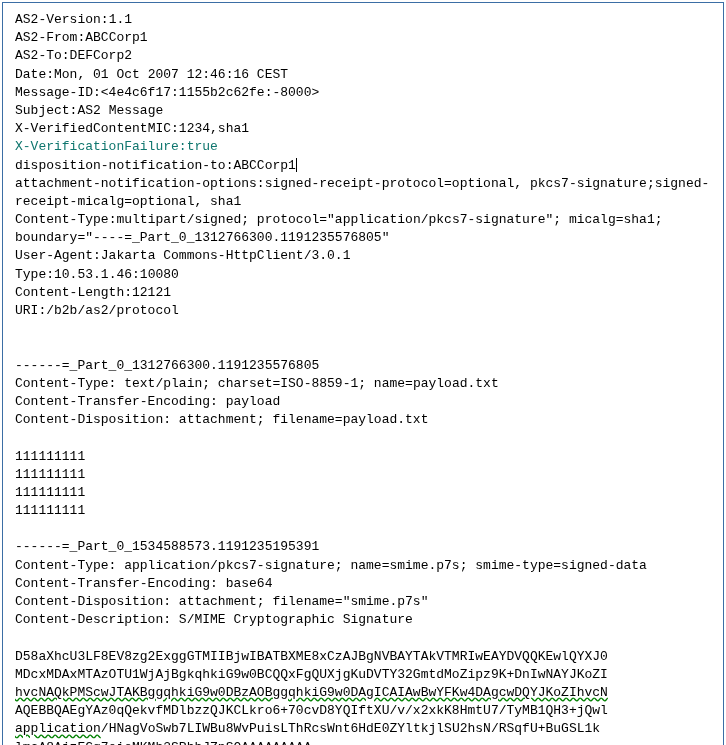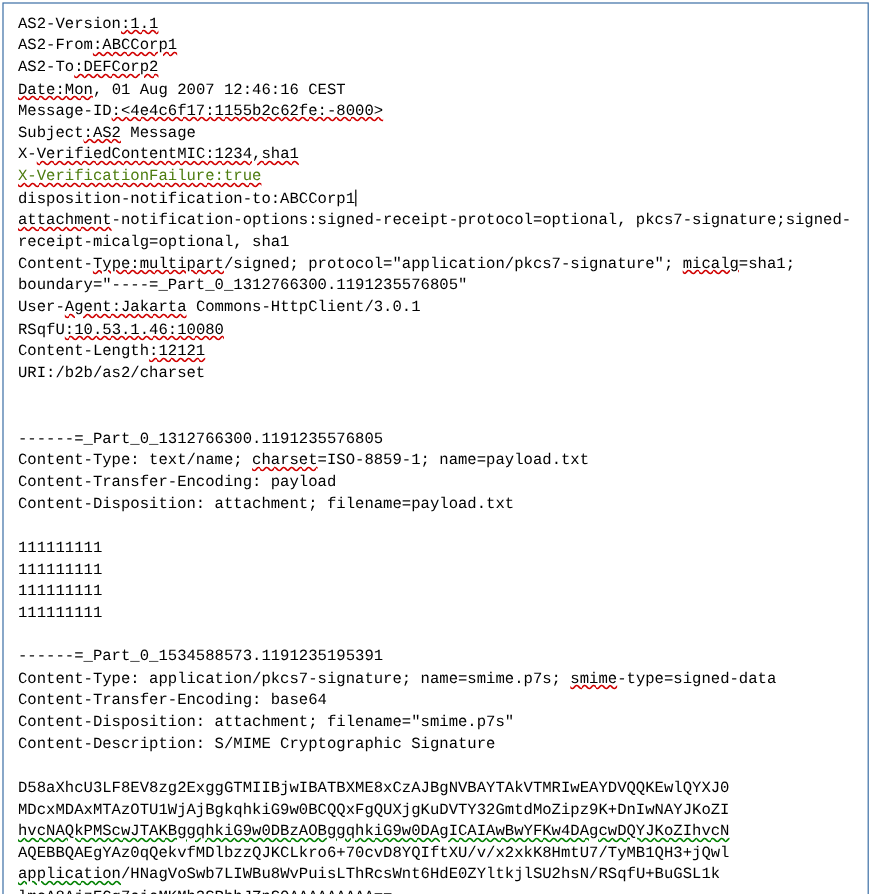--- a/index.html
+++ b/index.html
@@ -14,61 +14,60 @@
       border: 1px solid #3b6ea5;
       padding: 8px 12px;
       font-family: "Courier New", Courier, monospace;
       font-size: 13px;
       line-height: 1.4;
       white-space: pre-wrap;
       word-wrap: break-word;
       color: #000000;
     }
     .u {
-      text-decoration: underline;
       text-decoration-style: wavy;
       text-decoration-color: #d00000;
     }
     .ug {
       text-decoration: underline;
       text-decoration-style: wavy;
       text-decoration-color: #008000;
     }
-    .magenta { color: #4d7c0f; }
+    .magenta { color: #0f766e; }
     .cursor {
       display: inline-block;
       width: 1px;
       height: 14px;
       background: #000;
       vertical-align: middle;
       margin-left: 0;
     }
   </style>
 </head>
 <body>
 
 <div class="container"><span><span>AS2-Version</span><span class="u">:1.1</span></span>
 <span><span>AS2-From</span><span class="u">:ABCCorp1</span></span>
 <span><span>AS2-To</span><span class="u">:DEFCorp2</span></span>
-<span><span class="u">Date:Mon</span><span>, 01 Aug 2007 12:46:16 CEST</span></span>
+<span><span class="u">Date:Mon</span><span>, 01 Oct 2007 12:46:16 CEST</span></span>
 <span><span>Message-ID</span><span class="u">:&lt;4e4c6f17:1155b2c62fe:-8000&gt;</span></span>
 <span><span>Subject</span><span class="u">:AS2</span><span> Message</span></span>
 <span><span>X-</span><span class="u">VerifiedContentMIC:1234,sha1</span></span>
 <span class="magenta u">X-VerificationFailure:true</span>
 <span><span>disposition-notification-to:ABCCorp1</span><span class="cursor"></span></span>
 <span><span class="u">attachment</span><span>-notification-options:signed-receipt-protocol=optional, pkcs7-signature;signed-receipt-micalg=optional, sha1</span></span>
 <span><span>Content-</span><span class="u">Type:multipart</span><span>/signed; protocol="application/pkcs7-signature"; </span><span class="u">micalg</span><span>=sha1; boundary="----=_Part_0_1312766300.1191235576805"</span></span>
 <span><span>User-</span><span class="u">Agent:Jakarta</span><span> Commons-HttpClient/3.0.1</span></span>
-<span><span>RSqfU</span><span class="u">:10.53.1.46:10080</span></span>
+<span><span>Type</span><span class="u">:10.53.1.46:10080</span></span>
 <span><span>Content-Length</span><span class="u">:12121</span></span>
-<span>URI:/b2b/as2/charset</span>
+<span>URI:/b2b/as2/protocol</span>
 
 
 <span>------=_Part_0_1312766300.1191235576805</span>
-<span><span>Content-Type: text/name; </span><span class="u">charset</span><span>=ISO-8859-1; name=payload.txt</span></span>
+<span><span>Content-Type: text/plain; </span><span class="u">charset</span><span>=ISO-8859-1; name=payload.txt</span></span>
 <span>Content-Transfer-Encoding: payload</span>
 <span>Content-Disposition: attachment; filename=payload.txt</span>
 
 <span>111111111</span>
 <span>111111111</span>
 <span>111111111</span>
 <span>111111111</span>
 
 <span>------=_Part_0_1534588573.1191235195391</span>
 <span><span>Content-Type: application/pkcs7-signature; name=smime.p7s; </span><span class="u">smime</span><span>-type=signed-data</span></span>

